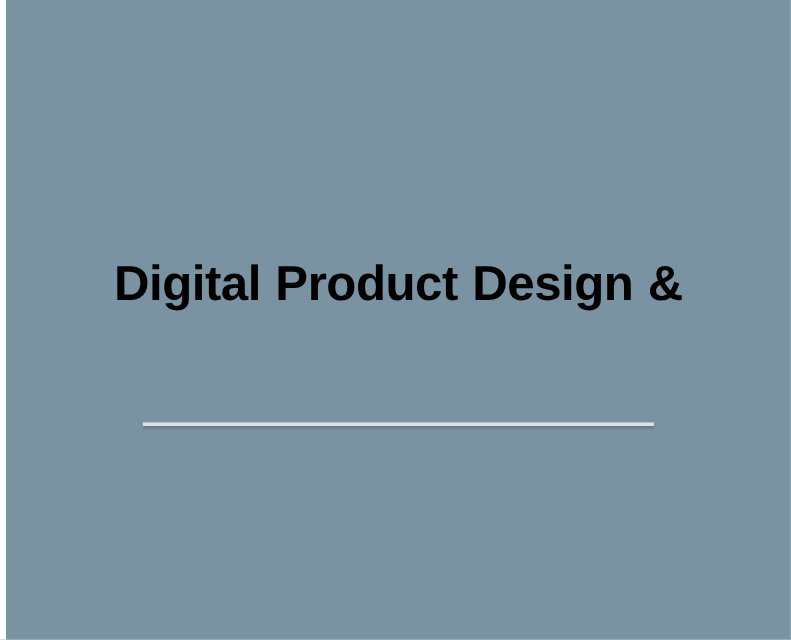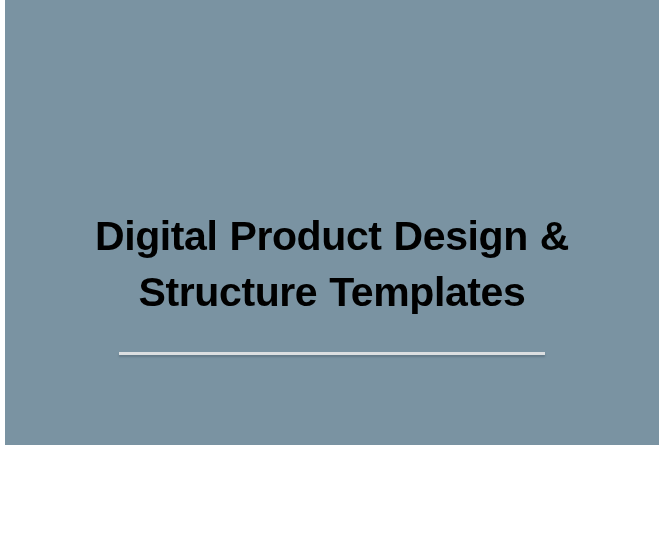--- a/index.html
+++ b/index.html
@@ -13,21 +13,21 @@
     background: #ffffff;
     font-family: "Liberation Sans", sans-serif;
     overflow: hidden;
   }
 
   
   .slide {
     position: relative;
     box-sizing: border-box;
     width: 659px;
-    height: 445px;
+    height: 533px;
     background: #7a93a2;
     border-left: 5px solid #ffffff;
     overflow: hidden;
   }
 
   
   .title-block {
     position: absolute;
     left: 0;
     right: 0;
@@ -72,21 +72,20 @@
   }
 </style>
 </head>
 <body>
 
 <div class="slide">
 
   <div class="title-block">
     <h1 class="slide-title">
       <span class="title-line">Digital Product Design &amp;</span>
-      <span class="title-line">Structure Templates</span>
     </h1>
   </div>
 
   <div class="divider-wrap">
     <hr class="divider-rule">
   </div>
 
 </div>
 
 </body></html>

